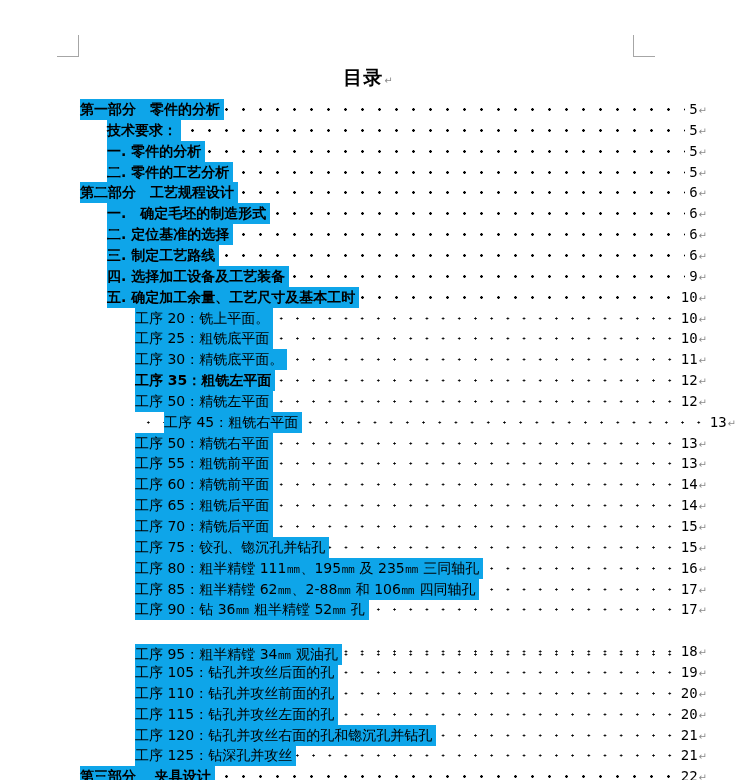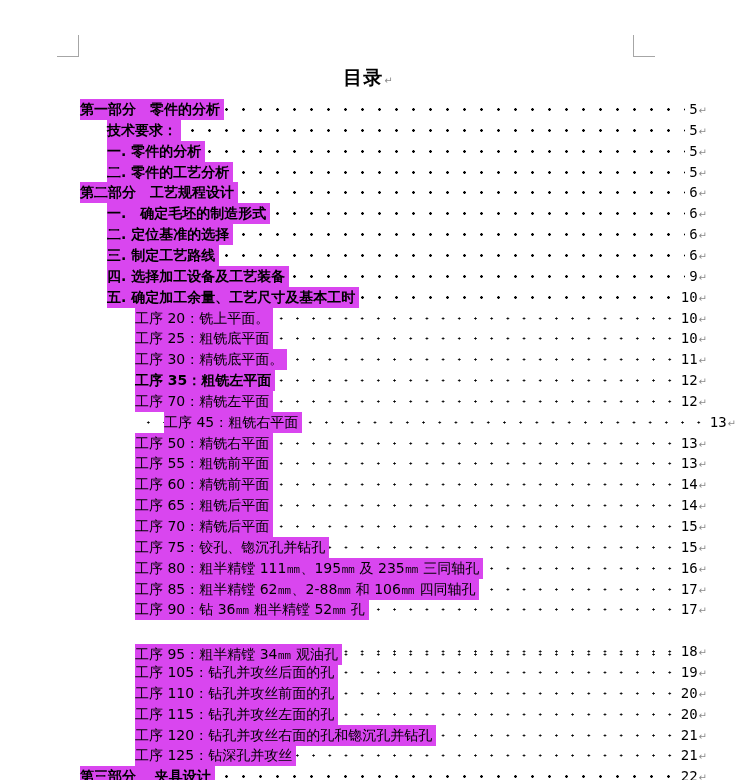--- a/index.html
+++ b/index.html
@@ -7,21 +7,21 @@
            font-family:"DejaVu Sans", "Liberation Sans", sans-serif; color:#000; }
     .page { position:absolute; left:0; top:0; width:737px; height:780px; background:#fff; }
     .crop { position:absolute; width:21px; height:21px; }
     .crop-tl { left:57px; top:35px; border-right:1px solid #a6a6a6; border-bottom:1px solid #a6a6a6; }
     .crop-tr { left:633px; top:35px; border-left:1px solid #a6a6a6; border-bottom:1px solid #a6a6a6; }
     .title { position:absolute; left:0; width:737px; top:65px; text-align:center;
              font-size:19px; font-weight:bold; letter-spacing:1px; }
     .pm { color:#8a8a8a; font-size:10px; font-weight:normal; margin-left:1px; }
     .toc { position:absolute; left:0; top:99px; width:737px; }
     .row { position:absolute; left:0; width:737px; height:21px; display:flex; align-items:center; }
-    .lbl { white-space:nowrap; font-size:14px; line-height:21px; background:#d946ef; padding-right:4px; z-index:1; }
+    .lbl { white-space:nowrap; font-size:14px; line-height:21px; background:#0ea5e9; padding-right:4px; z-index:1; }
     .lvl1 .lbl { font-weight:bold; }
     .lvl2 .lbl { font-weight:bold; }
     .lvl3 .lbl { font-size:14px; }
     .dots { position:absolute; top:0; height:21px; right:43px; }
     .lvl1 .dots, .lvl2 .dots { background-image: radial-gradient(circle, #000 1.2px, transparent 1.5px);
              background-size:17px 21px; background-position:right 0 center; background-repeat:repeat-x; }
     .lvl3 .dots { background-image: radial-gradient(circle, #000 0.9px, transparent 1.2px);
              background-size:16.2px 21px; background-position:right 0 center; background-repeat:repeat-x; }
     .pg { position:absolute; right:30px; top:0; height:21px; line-height:21px; font-size:14px;
           font-family:"DejaVu Sans Mono", "Liberation Mono", monospace; text-align:right; background:#fff; padding-left:4px; z-index:1; }
@@ -102,21 +102,21 @@
         <span class="lbl" style="margin-left: 135px;">工序 30：精铣底平面。</span>
         <span class="pg"><span>11</span><span class="pm">↵</span></span>
       </div>
       <div class="row lvl3" style="top: 271.05px;">
         <span class="dots" style="left: 135px;"></span>
         <span class="lbl" style="margin-left: 135px; font-weight: bold;">工序 35：粗铣左平面</span>
         <span class="pg"><span>12</span><span class="pm">↵</span></span>
       </div>
       <div class="row lvl3" style="top: 291.9px;">
         <span class="dots" style="left: 135px;"></span>
-        <span class="lbl" style="margin-left: 135px;">工序 70：精铣左平面</span>
+        <span class="lbl" style="margin-left: 135px;">工序 50：精铣左平面</span>
         <span class="pg"><span>12</span><span class="pm">↵</span></span>
       </div>
       <div class="row lvl3" style="top: 312.75px; padding-left: 29px;">
         <span class="dots" style="left: 135px;"></span>
         <span class="lbl" style="margin-left: 135px;">工序 45：粗铣右平面</span>
         <span class="pg"><span>13</span><span class="pm">↵</span></span>
       </div>
       <div class="row lvl3" style="top: 333.6px;">
         <span class="dots" style="left: 135px;"></span>
         <span class="lbl" style="margin-left: 135px;">工序 50：精铣右平面</span>

